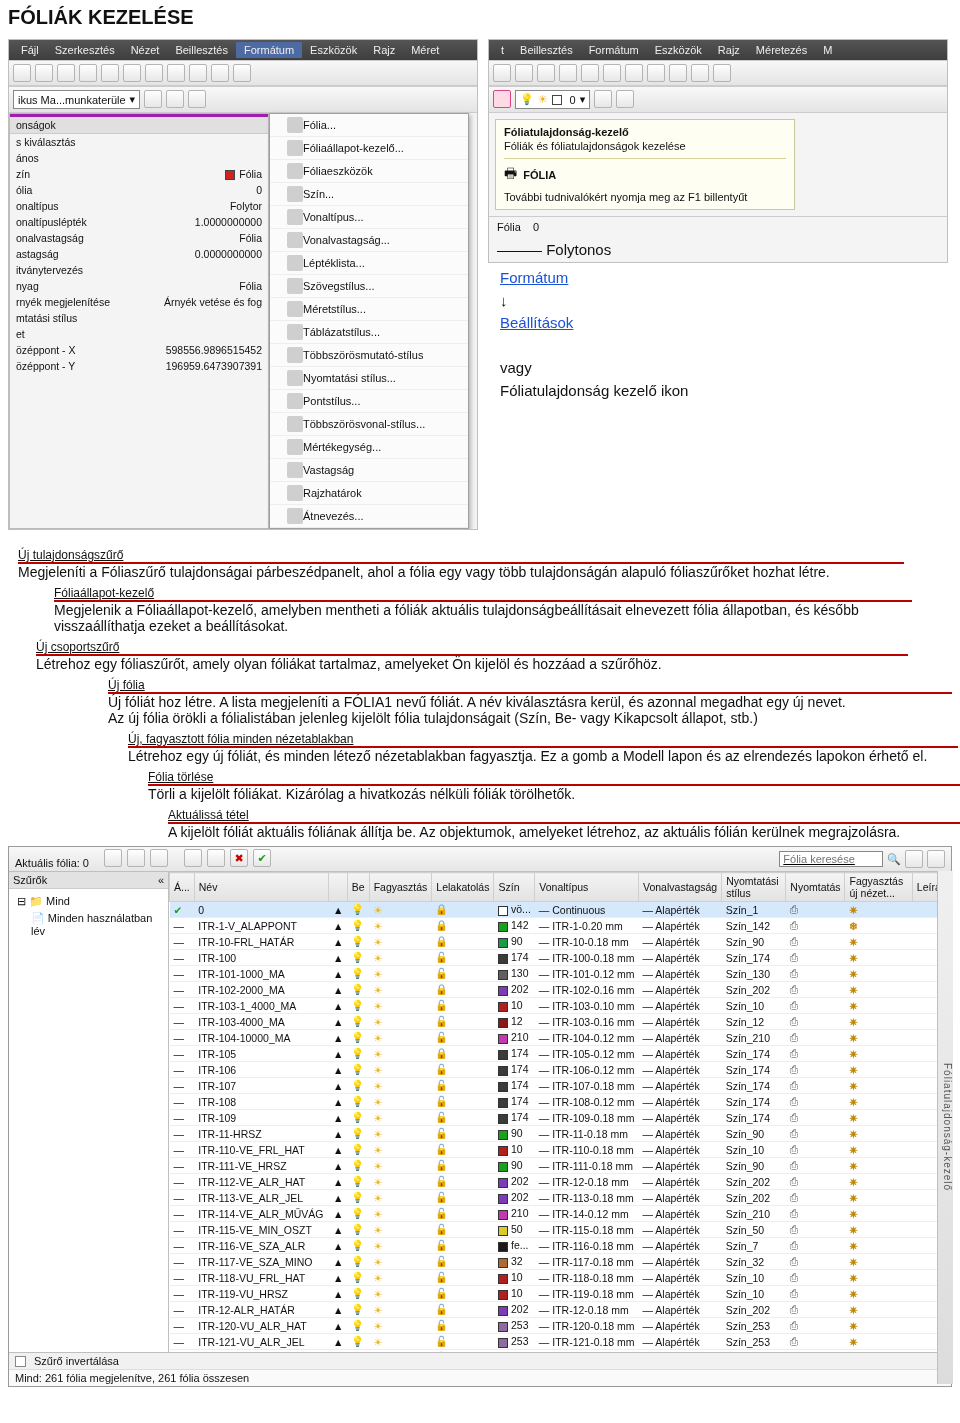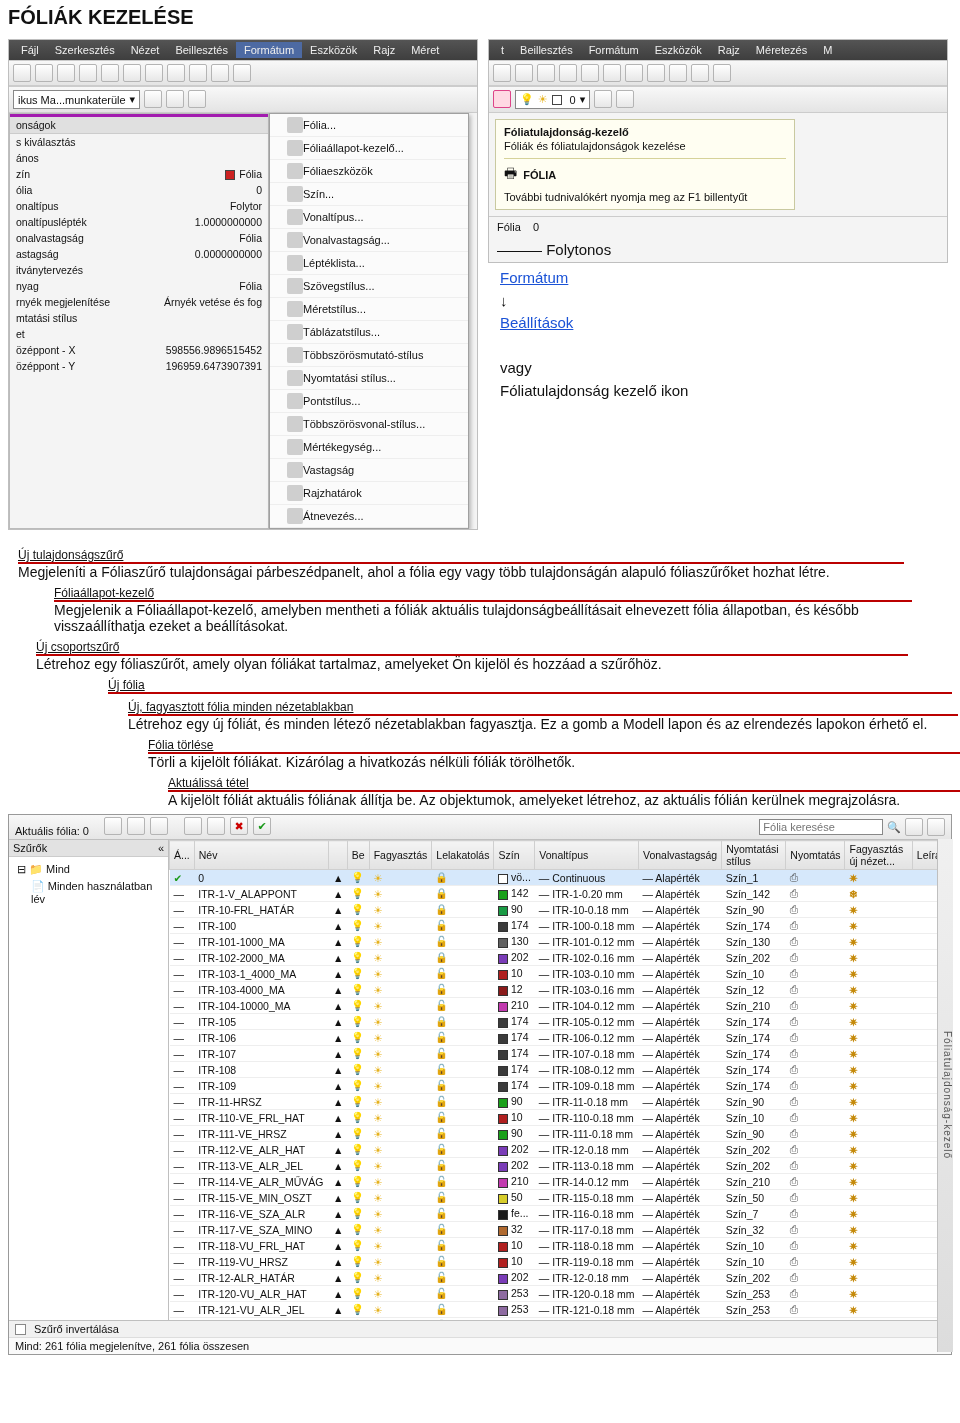--- a/index.html
+++ b/index.html
@@ -321,20 +321,22 @@
       <div class="desc" style="white-space: pre-line;">Megjelenik a Fóliaállapot-kezelő, amelyben mentheti a fóliák aktuális tulajdonságbeállításait elnevezett fólia állapotban, és később visszaállíthatja ezeket a beállításokat.</div>
     </div>
     <div class="item lvl2">
       <div class="ttl">Új csoportszűrő</div>
       <div class="hr" style="width: 872px;"></div>
       <div class="desc" style="white-space: pre-line;">Létrehoz egy fóliaszűrőt, amely olyan fóliákat tartalmaz, amelyeket Ön kijelöl és hozzáad a szűrőhöz.</div>
     </div>
     <div class="item lvl4">
       <div class="ttl">Új fólia</div>
       <div class="hr" style="width: 844px;"></div>
+      <div class="desc" style="white-space: pre-line;">Új fóliát hoz létre. A lista megjeleníti a FÓLIA1 nevű fóliát. A név kiválasztásra kerül, és azonnal megadhat egy új nevet.
+Az új fólia örökli a fólialistában jelenleg kijelölt fólia tulajdonságait (Szín, Be- vagy Kikapcsolt állapot, stb.)</div>
     </div>
     <div class="item lvl5">
       <div class="ttl">Új, fagyasztott fólia minden nézetablakban</div>
       <div class="hr" style="width: 830px;"></div>
       <div class="desc" style="white-space: pre-line;">Létrehoz egy új fóliát, és minden létező nézetablakban fagyasztja. Ez a gomb a Modell lapon és az elrendezés lapokon érhető el.</div>
     </div>
     <div class="item lvl6">
       <div class="ttl">Fólia törlése</div>
       <div class="hr" style="width: 816px;"></div>
       <div class="desc" style="white-space: pre-line;">Törli a kijelölt fóliákat. Kizárólag a hivatkozás nélküli fóliák törölhetők.</div>
@@ -355,21 +357,21 @@
         <span class="tbtn"></span>
         <span class="tbtn"></span>
         <span style="width:6px;"></span>
         <span class="tbtn"></span>
         <span class="tbtn"></span>
         <span class="tbtn" style="color:#c00;text-align:center;line-height:16px;">✖</span>
         <span class="tbtn" style="color:#1a9a1a;text-align:center;line-height:16px;">✔</span>
       </div>
     </div>
     <div style="display:flex;align-items:center;gap:4px;">
-      <input class="search" style="width: 124px;" placeholder="Fólia keresése">
+      <input class="search" style="width: 104px; text-decoration: underline;" placeholder="Fólia keresése">
       <span>🔍</span>
       <span class="tbtn"></span>
       <span class="tbtn"></span>
     </div>
   </div>
 
   <div class="lm-mid">
     <div class="lm-tree">
       <div style="background:#e2e2e2;padding:2px 4px;margin:-4px -4px 4px -4px;border-bottom:1px solid #ccc;">
         <span>Szűrők</span>

